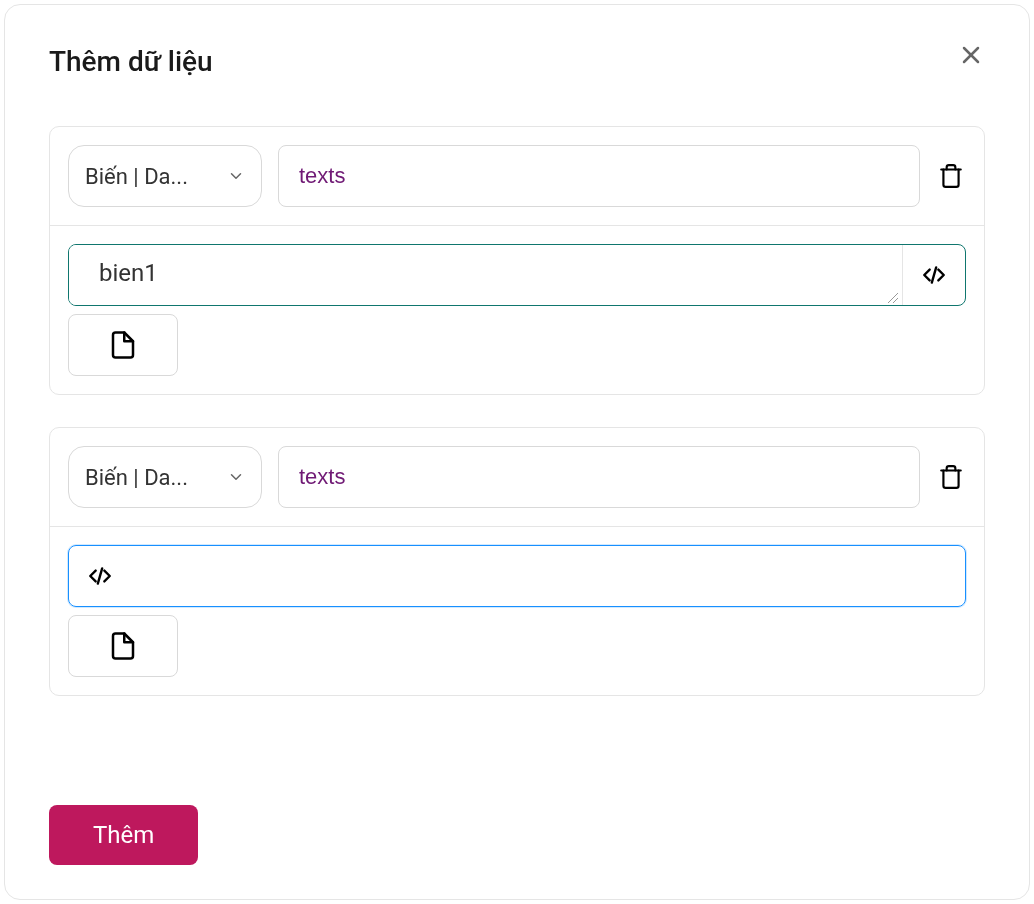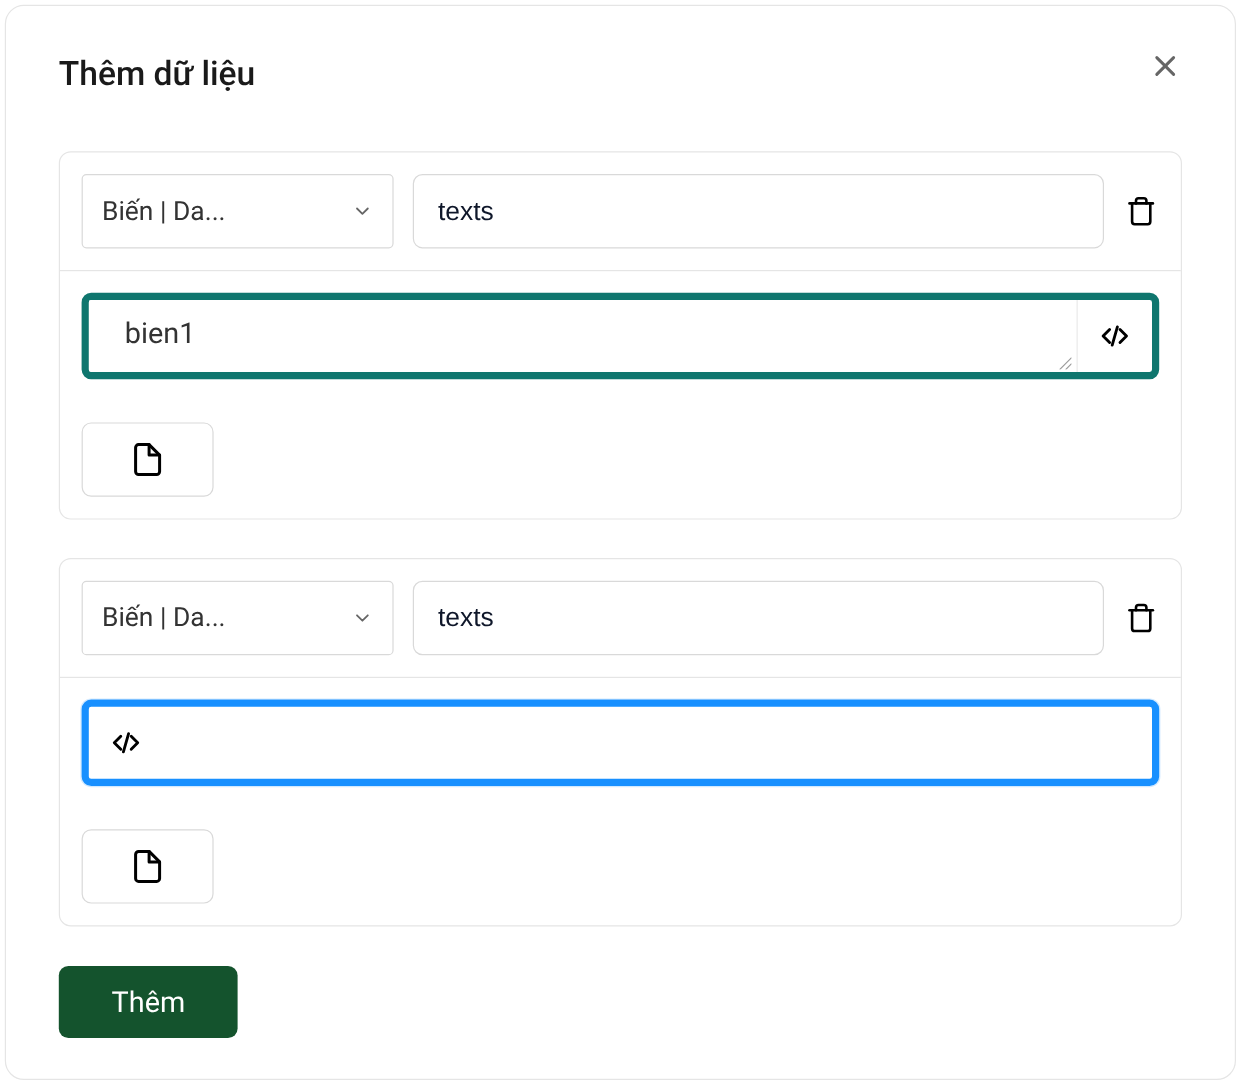--- a/index.html
+++ b/index.html
@@ -51,24 +51,24 @@
       margin-bottom: 32px;
     }
     .group-top {
       display: flex;
       align-items: center;
       gap: 16px;
       padding: 18px 18px;
       border-bottom: 1px solid #e5e5e5;
     }
     .select-box {
-      width: 260px;
+      width: 194px;
       height: 62px;
       border: 1px solid #d9d9d9;
-      border-radius: 4px;
+      border-radius: 16px;
       display: flex;
       align-items: center;
       justify-content: space-between;
       padding: 10px 16px;
       cursor: pointer;
       font-size: 22px;
       color: #333;
     }
     .select-box span {
       white-space: nowrap;
@@ -81,45 +81,45 @@
       flex-shrink: 0;
       margin-left: 8px;
     }
     .text-input {
       flex: 1;
       height: 62px;
       border: 1px solid #d9d9d9;
       border-radius: 8px;
       padding: 0 20px;
       font-size: 22px;
-      color: #0f172a;
+      color: #701a75;
       outline: none;
     }
     .trash-btn {
       width: 30px;
       height: 30px;
       cursor: pointer;
       display: flex;
       align-items: center;
       justify-content: center;
     }
     .trash-btn svg {
       width: 26px;
       height: 26px;
     }
     .group-body {
       padding: 18px;
     }
     .textarea-row {
       display: flex;
-      border: 6px solid #0f766e;
-      border-radius: 8px;
-      height: 72px;
+      border: 1px solid #0f766e;
+      border-radius: 8px;
+      height: 62px;
       overflow: hidden;
-      margin-bottom: 36px;
+      margin-bottom: 8px;
     }
     .textarea-row.focused {
       border-color: #1890ff;
       box-shadow: 0 0 0 1px rgba(24,144,255,0.2);
     }
     .textarea-wrap {
       flex: 1;
       position: relative;
       border-right: 1px solid #e5e5e5;
     }
@@ -164,21 +164,21 @@
       cursor: pointer;
     }
     .file-btn svg {
       width: 30px;
       height: 30px;
     }
     .add-button {
       position: absolute;
       bottom: 34px;
       left: 44px;
-      background: #14532d;
+      background: #be185d;
       color: #fff;
       border: none;
       border-radius: 8px;
       padding: 16px 44px;
       font-size: 24px;
       cursor: pointer;
       font-family: inherit;
     }
   </style>
 </head>

